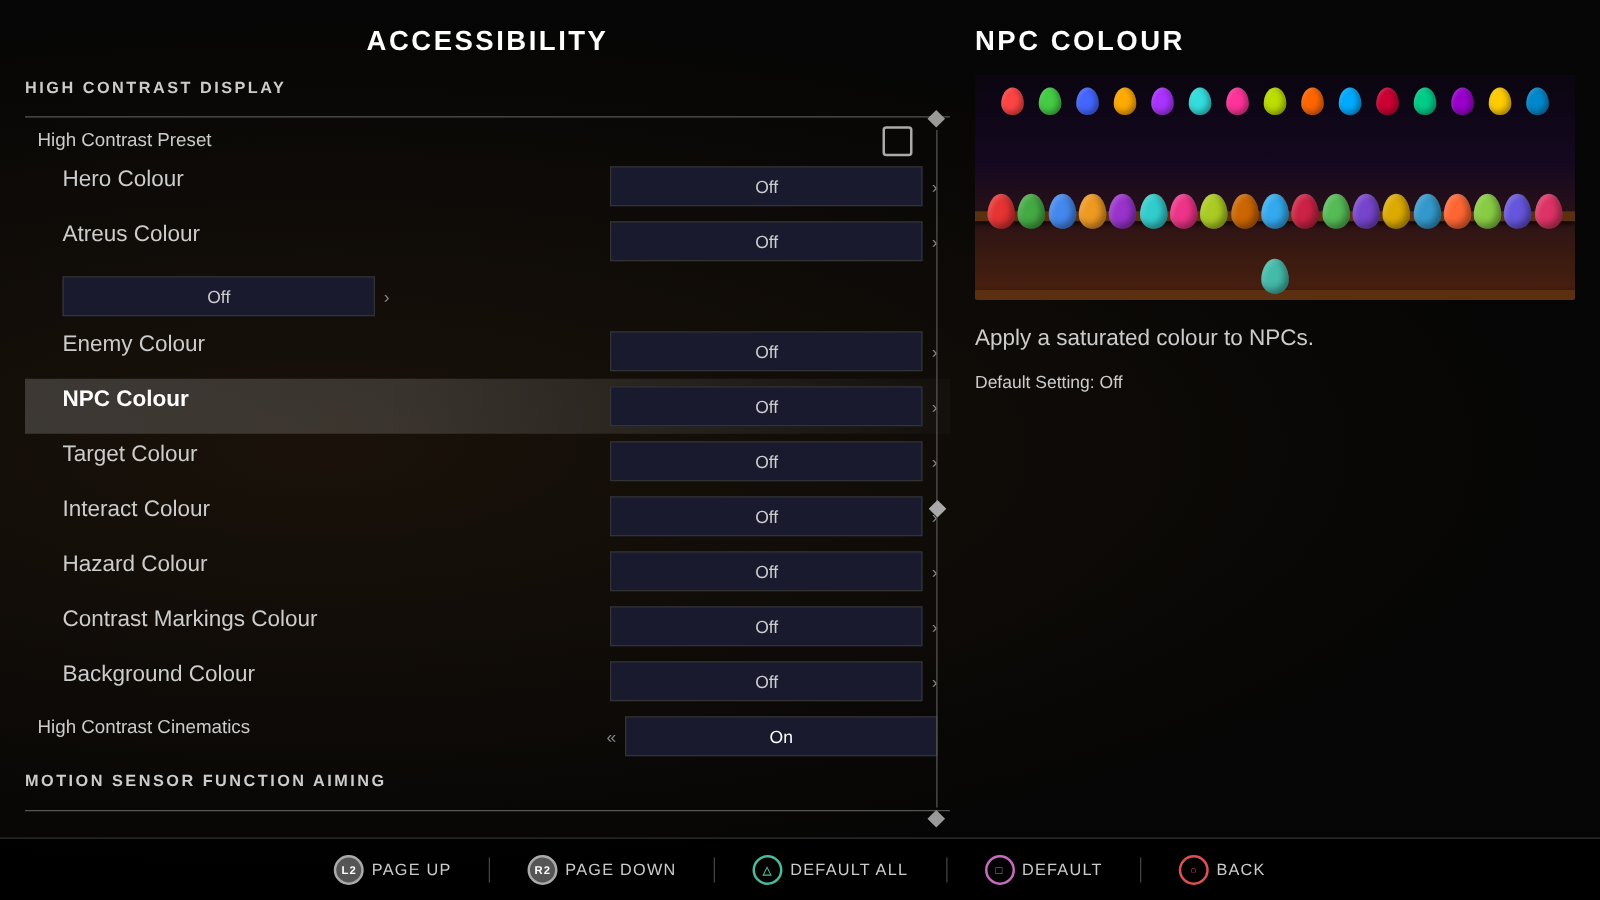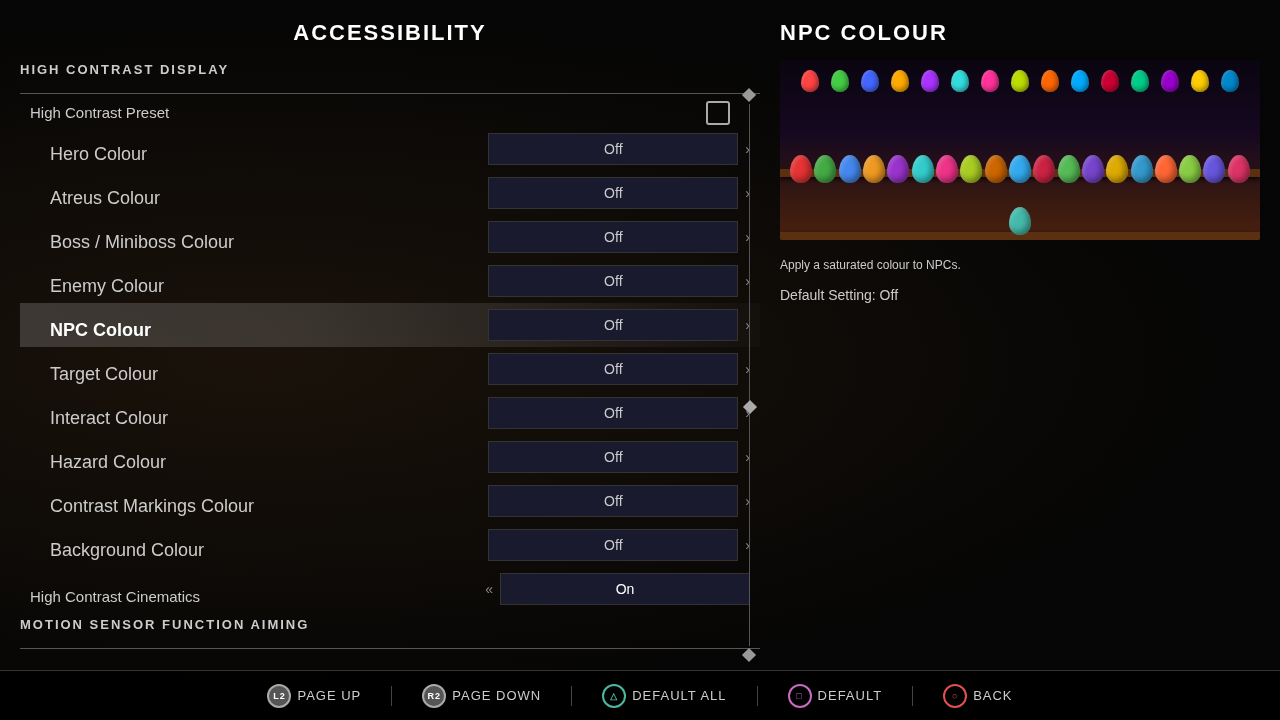--- a/index.html
+++ b/index.html
@@ -61,21 +61,21 @@
     }
 
     .settings-list {
       flex: 1;
       display: flex;
       flex-direction: column;
     }
 
     .setting-row {
       display: flex;
-      align-items: flex-end;
+      align-items: flex-start;
       padding: 6px 10px 6px 10px;
       position: relative;
     }
 
     .setting-row.highlighted {
       background: linear-gradient(90deg, rgba(180,180,180,0.25) 0%, rgba(255,255,255,0.15) 40%, rgba(100,100,100,0.05) 100%);
     }
 
     .setting-row.highlighted .setting-label {
       color: #ffffff;
@@ -277,21 +277,21 @@
       position: absolute;
       bottom: 0;
       left: 0;
       right: 0;
       height: 8px;
       background: #5a3010;
       box-shadow: 0 2px 4px rgba(0,0,0,0.8);
     }
 
     .detail-description {
-      font-size: 12px;
+      font-size: 18px;
       color: #cccccc;
       line-height: 1.6;
       margin-bottom: 12px;
     }
 
     .detail-default {
       font-size: 14px;
       color: #cccccc;
     }
 
@@ -372,21 +372,20 @@
 
       <div class="setting-row indent">
         <span class="setting-label">Atreus Colour</span>
         <div class="value-container">
           <div class="value-box">Off</div>
           <span class="arrow-right">›</span>
         </div>
       </div>
 
       <div class="setting-row indent">
-        <span class="setting-label">Boss / Miniboss Colour</span>
         <div class="value-container">
           <div class="value-box">Off</div>
           <span class="arrow-right">›</span>
         </div>
       </div>
 
       <div class="setting-row indent">
         <span class="setting-label">Enemy Colour</span>
         <div class="value-container">
           <div class="value-box">Off</div>

